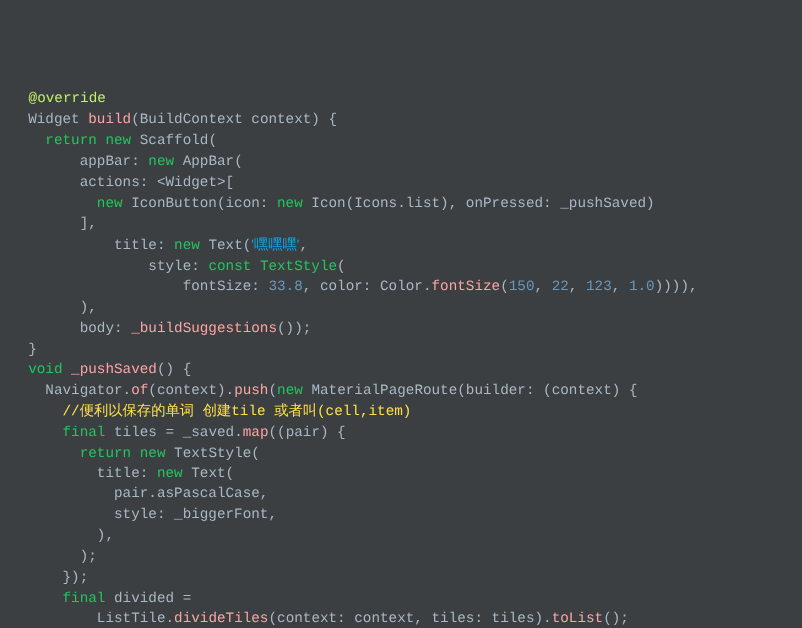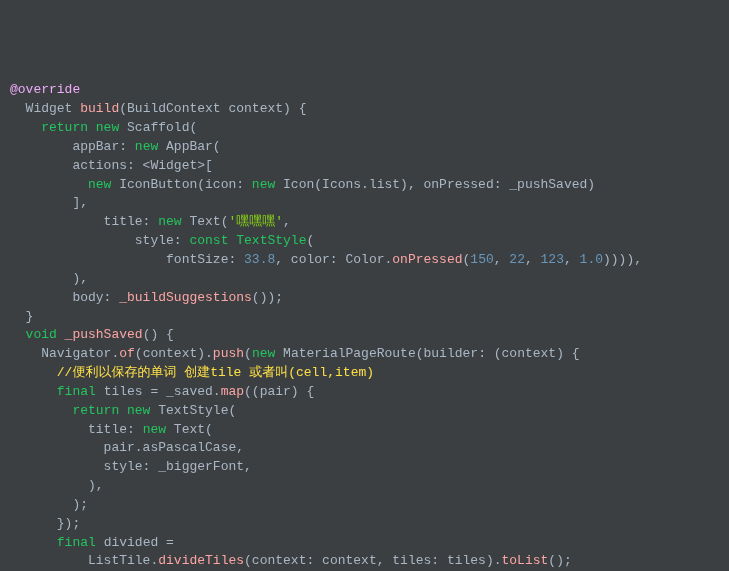--- a/index.html
+++ b/index.html
@@ -9,43 +9,43 @@
     font-size: 13px;
     line-height: 1.45;
     color: #a9b7c6;
     padding: 6px 10px;
     white-space: pre;
     overflow: hidden;
     width: 729px;
     height: 571px;
   }
   .code { white-space: pre; }
-  .annotation { color: #f0abfc; }
+  .annotation { color: #bef264; margin-left: 16px; }
   .keyword { color: #22c55e; }
   .type { color: #22c55e; }
   .method { color: #fca5a5; }
-  .string { color: #84cc16; }
+  .string { color: #0ea5e9; font-family: Liberation Serif, serif; }
   .number { color: #6897bb; }
   .green-comment { color: #fde047; }
 </style>
 </head>
 <body>
 
 
 
 <div class="code"><span class="annotation">@override</span>
 <span><span>  Widget </span><span class="method">build</span><span>(BuildContext context) {</span></span>
 <span><span class="keyword">    return new </span><span>Scaffold</span><span>(</span></span>
 <span><span>        appBar: </span><span class="keyword">new </span><span>AppBar</span><span>(</span></span>
 <span><span>        actions: &lt;</span><span>Widget</span><span>&gt;[</span></span>
 <span><span class="keyword">          new </span><span>IconButton</span><span>(icon: </span><span class="keyword">new </span><span>Icon</span><span>(Icons.list), onPressed: _pushSaved)</span></span>
 <span>        ],</span>
 <span><span>            title: </span><span class="keyword">new </span><span>Text</span><span>(</span><span class="string">'嘿嘿嘿'</span><span>,</span></span>
 <span><span>                style: </span><span class="keyword">const </span><span class="type">TextStyle</span><span>(</span></span>
-<span><span>                    fontSize: </span><span class="number">33.8</span><span>, color: Color.</span><span class="method">onPressed</span><span>(</span><span class="number">150</span><span>, </span><span class="number">22</span><span>, </span><span class="number">123</span><span>, </span><span class="number">1.0</span><span>)))),</span></span>
+<span><span>                    fontSize: </span><span class="number">33.8</span><span>, color: Color.</span><span class="method">fontSize</span><span>(</span><span class="number">150</span><span>, </span><span class="number">22</span><span>, </span><span class="number">123</span><span>, </span><span class="number">1.0</span><span>)))),</span></span>
 <span>        ),</span>
 <span><span>        body: </span><span class="method">_buildSuggestions</span><span>());</span></span>
 <span>  }</span>
 <span><span class="keyword">  void </span><span class="method">_pushSaved</span><span>() {</span></span>
 <span><span>    Navigator.</span><span class="method">of</span><span>(context).</span><span class="method">push</span><span>(</span><span class="keyword">new </span><span>MaterialPageRoute</span><span>(builder: (context) {</span></span>
 <span class="green-comment">      //便利以保存的单词 创建tile 或者叫(cell,item)</span>
 <span><span class="keyword">      final </span><span>tiles = _saved.</span><span class="method">map</span><span>((pair) {</span></span>
 <span><span class="keyword">        return new </span><span>TextStyle</span><span>(</span></span>
 <span><span>          title: </span><span class="keyword">new </span><span>Text</span><span>(</span></span>
 <span>            pair.asPascalCase,</span>

